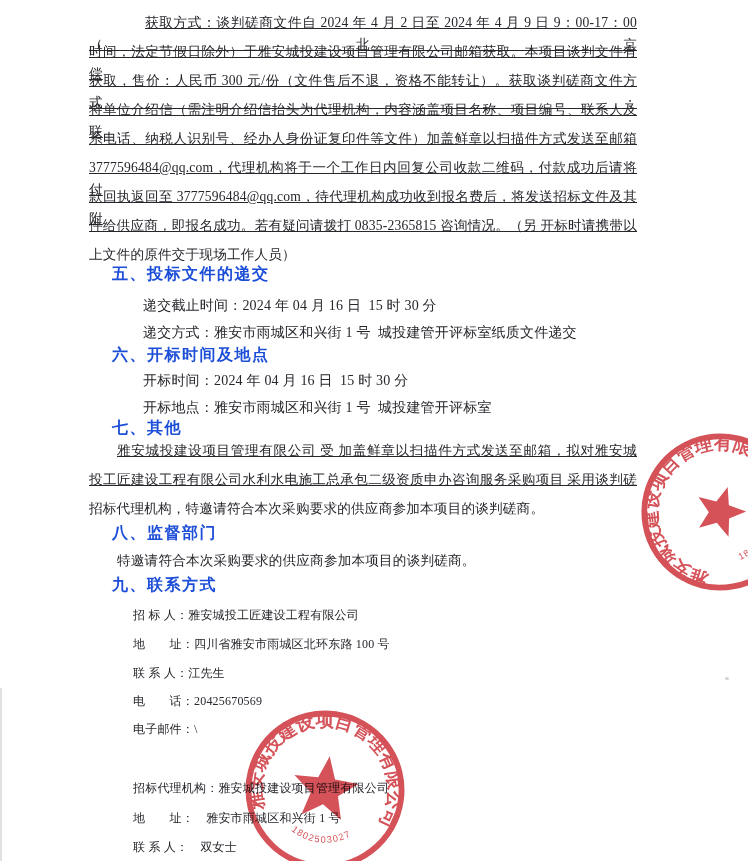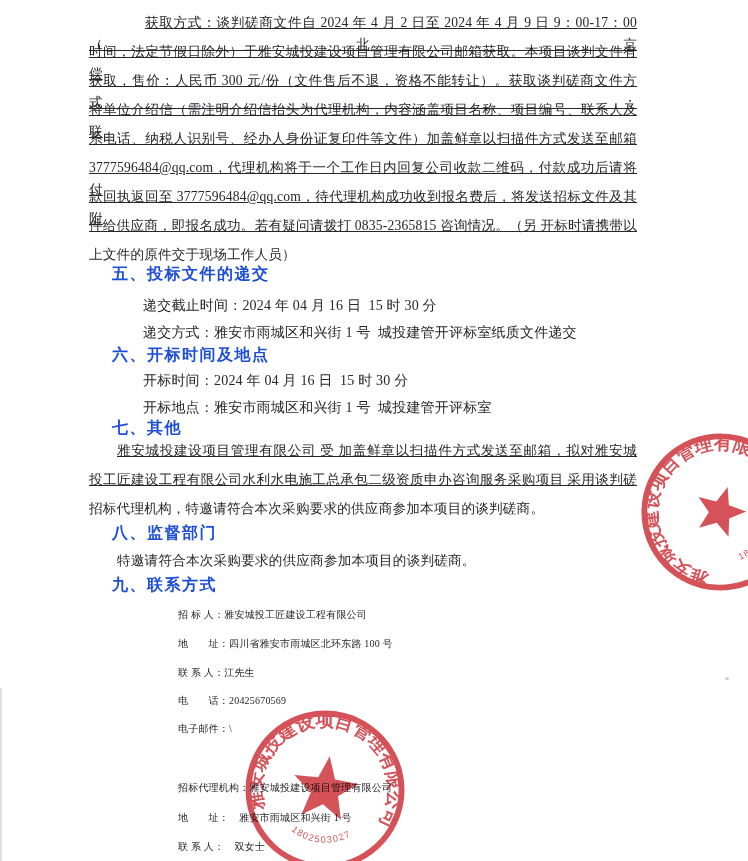--- a/index.html
+++ b/index.html
@@ -11,21 +11,21 @@
   }
   .ln{position:absolute;height:24px;line-height:22px;font-size:13.6px;
       white-space:pre;letter-spacing:0.2px;}
   .body-ln{left:89px;width:548px;}
   .just{white-space:normal;text-align:justify;text-align-last:justify;text-decoration:underline;}
   .ind1{text-indent:56px;}
   .ind2{text-indent:28px;}
   .hd{left:112px;font-family:Liberation Serif, serif;
       font-weight:bold;font-size:16px;letter-spacing:1.5px;color:#1d4ed8;}
   .sub{left:143px;font-size:14px;}
-  .contact{left:133px;font-size:10px;margin-left:45px;}
+  .contact{left:133px;font-size:12px;}
   .stamp{position:absolute;mix-blend-mode:multiply;opacity:.88;}
   .stamp svg{display:block;}
   .speck{position:absolute;background:#9a9a9a;opacity:.45;border-radius:50%;}
   .scan-edge{position:absolute;left:0;top:688px;width:2px;height:173px;
       background:#c6c6c6;opacity:.55;}
 </style>
 </head>
 <body>
 
 <div class="page">

